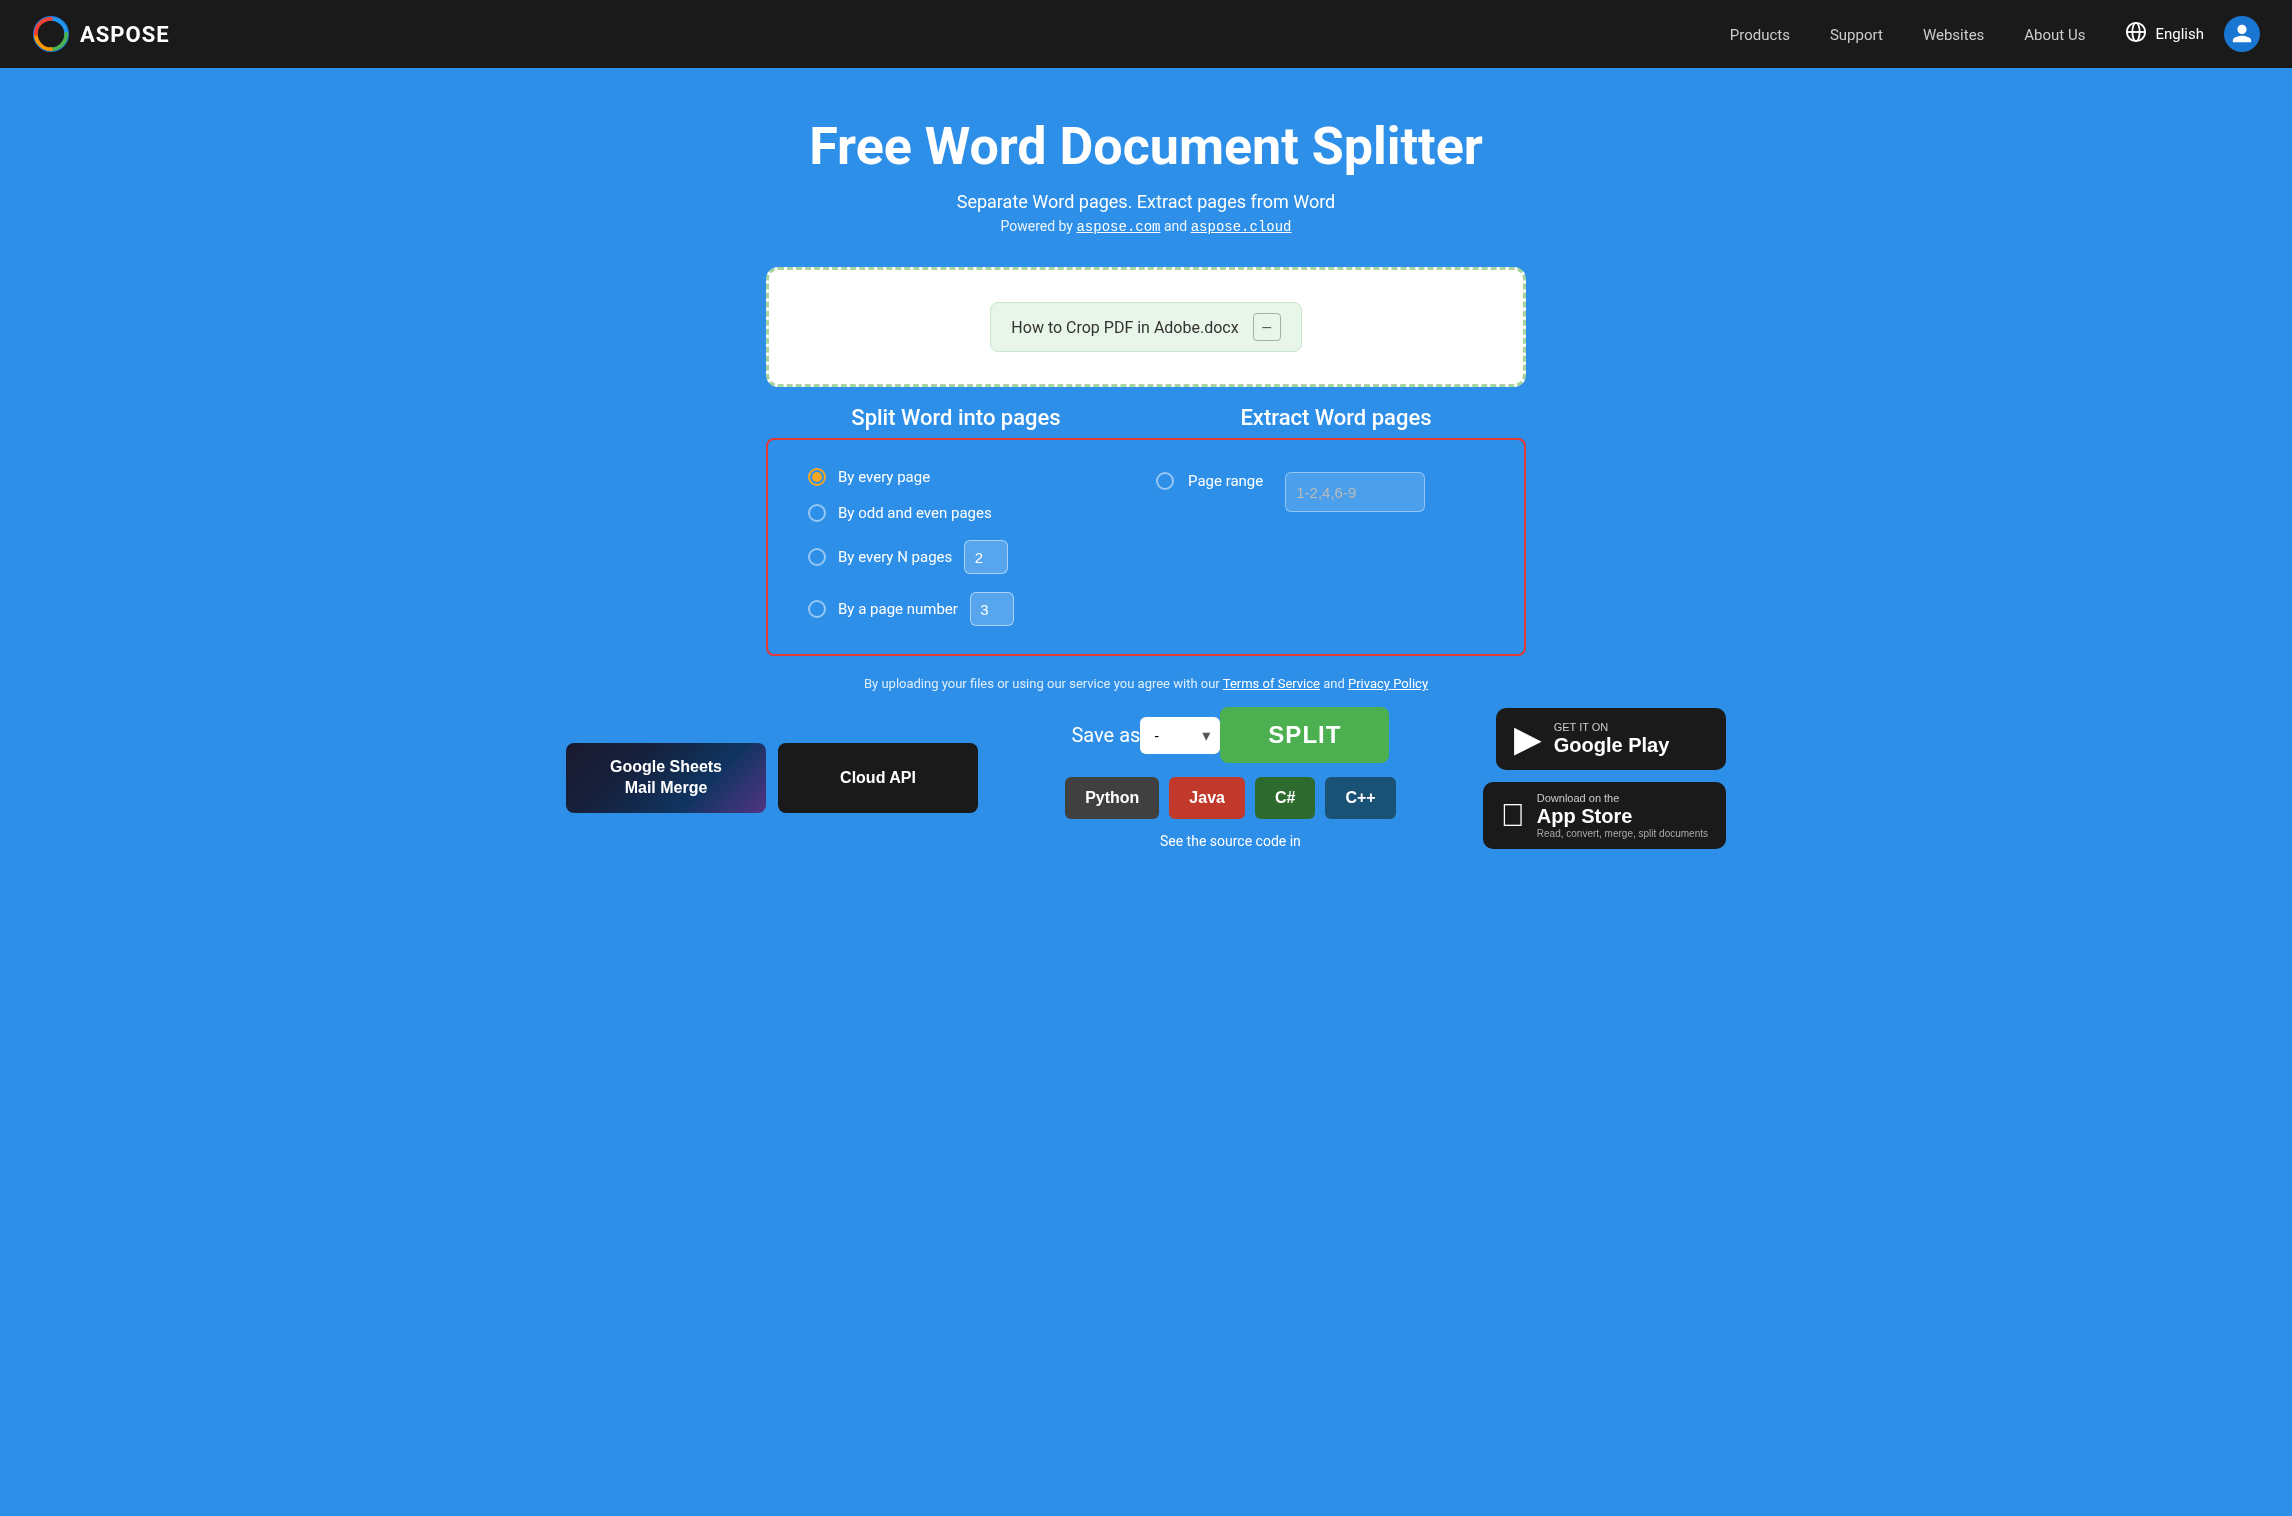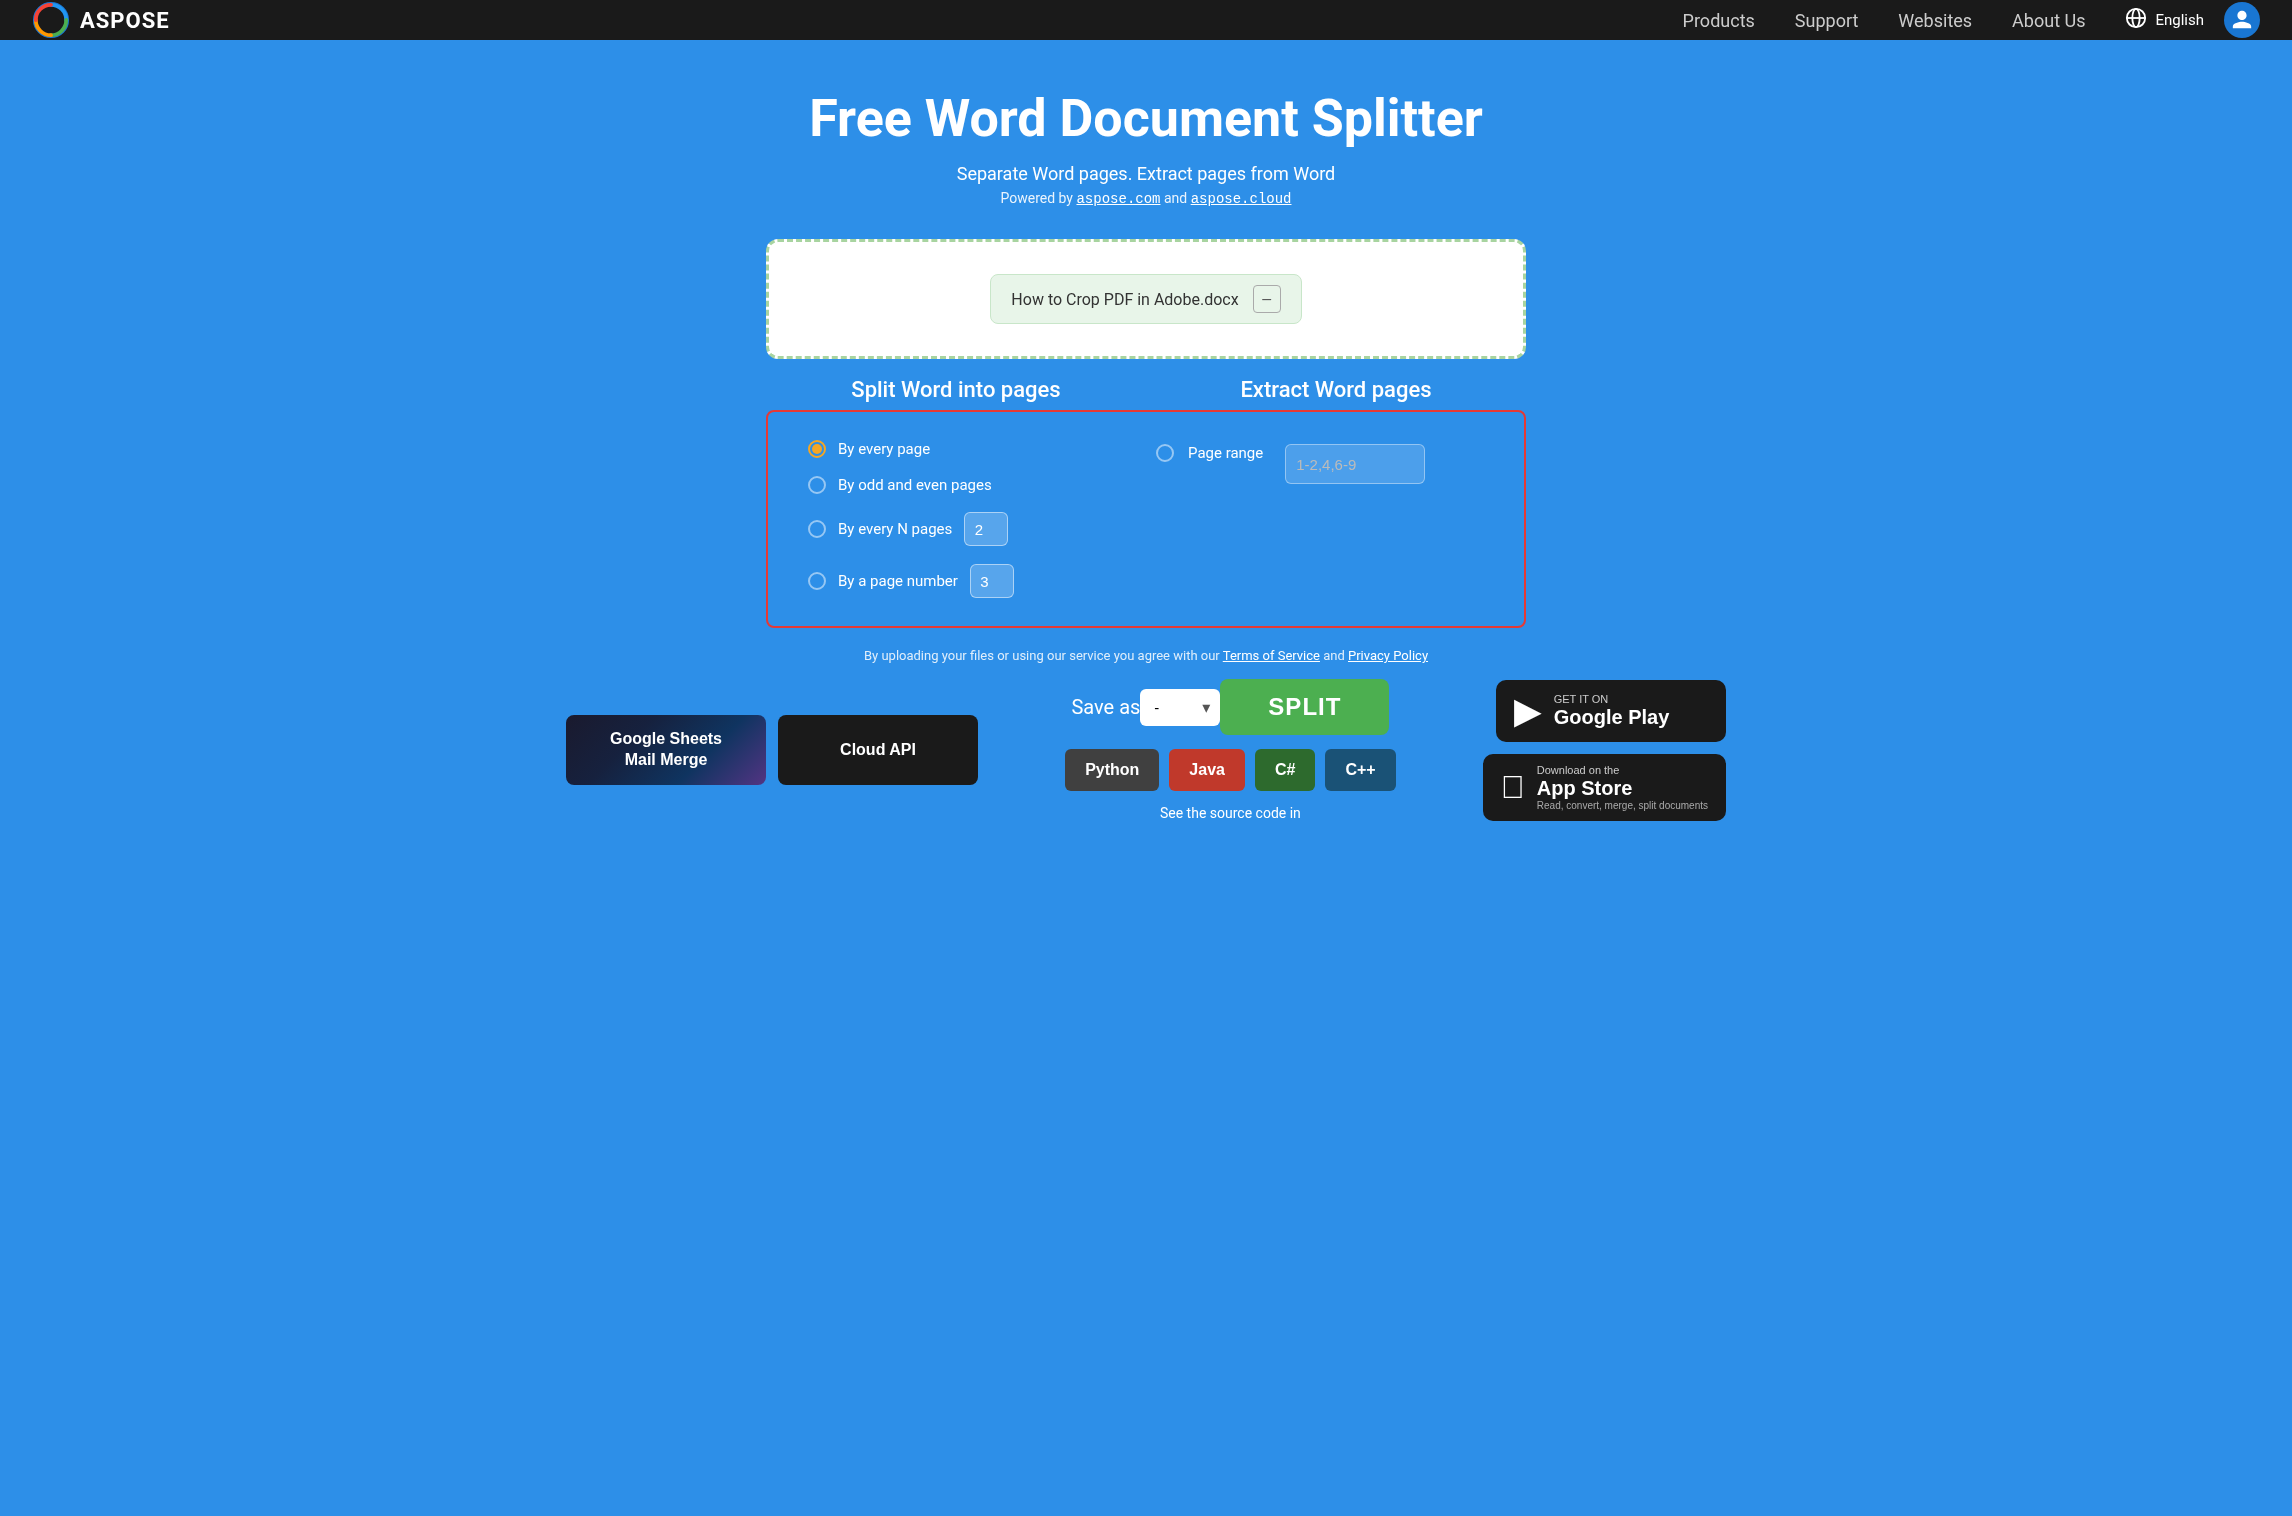--- a/index.html
+++ b/index.html
@@ -9,21 +9,21 @@
       min-height: 100vh;
       overflow-x: hidden;
     }
 
     
     nav {
       background: #1a1a1a;
       display: flex;
       align-items: center;
       padding: 0 32px;
-      height: 40px;
+      height: 68px;
       position: relative;
       z-index: 10;
     }
     .nav-logo {
       display: flex;
       align-items: center;
       gap: 10px;
       margin-right: auto;
     }
     .nav-logo-icon {
@@ -37,21 +37,21 @@
       letter-spacing: 1px;
     }
     .nav-links {
       display: flex;
       gap: 40px;
       list-style: none;
     }
     .nav-links a {
       color: #ccc;
       text-decoration: none;
-      font-size: 18px;
+      font-size: 15px;
     }
     .nav-lang {
       display: flex;
       align-items: center;
       gap: 8px;
       color: white;
       margin-left: 40px;
       font-size: 15px;
       cursor: pointer;
     }

